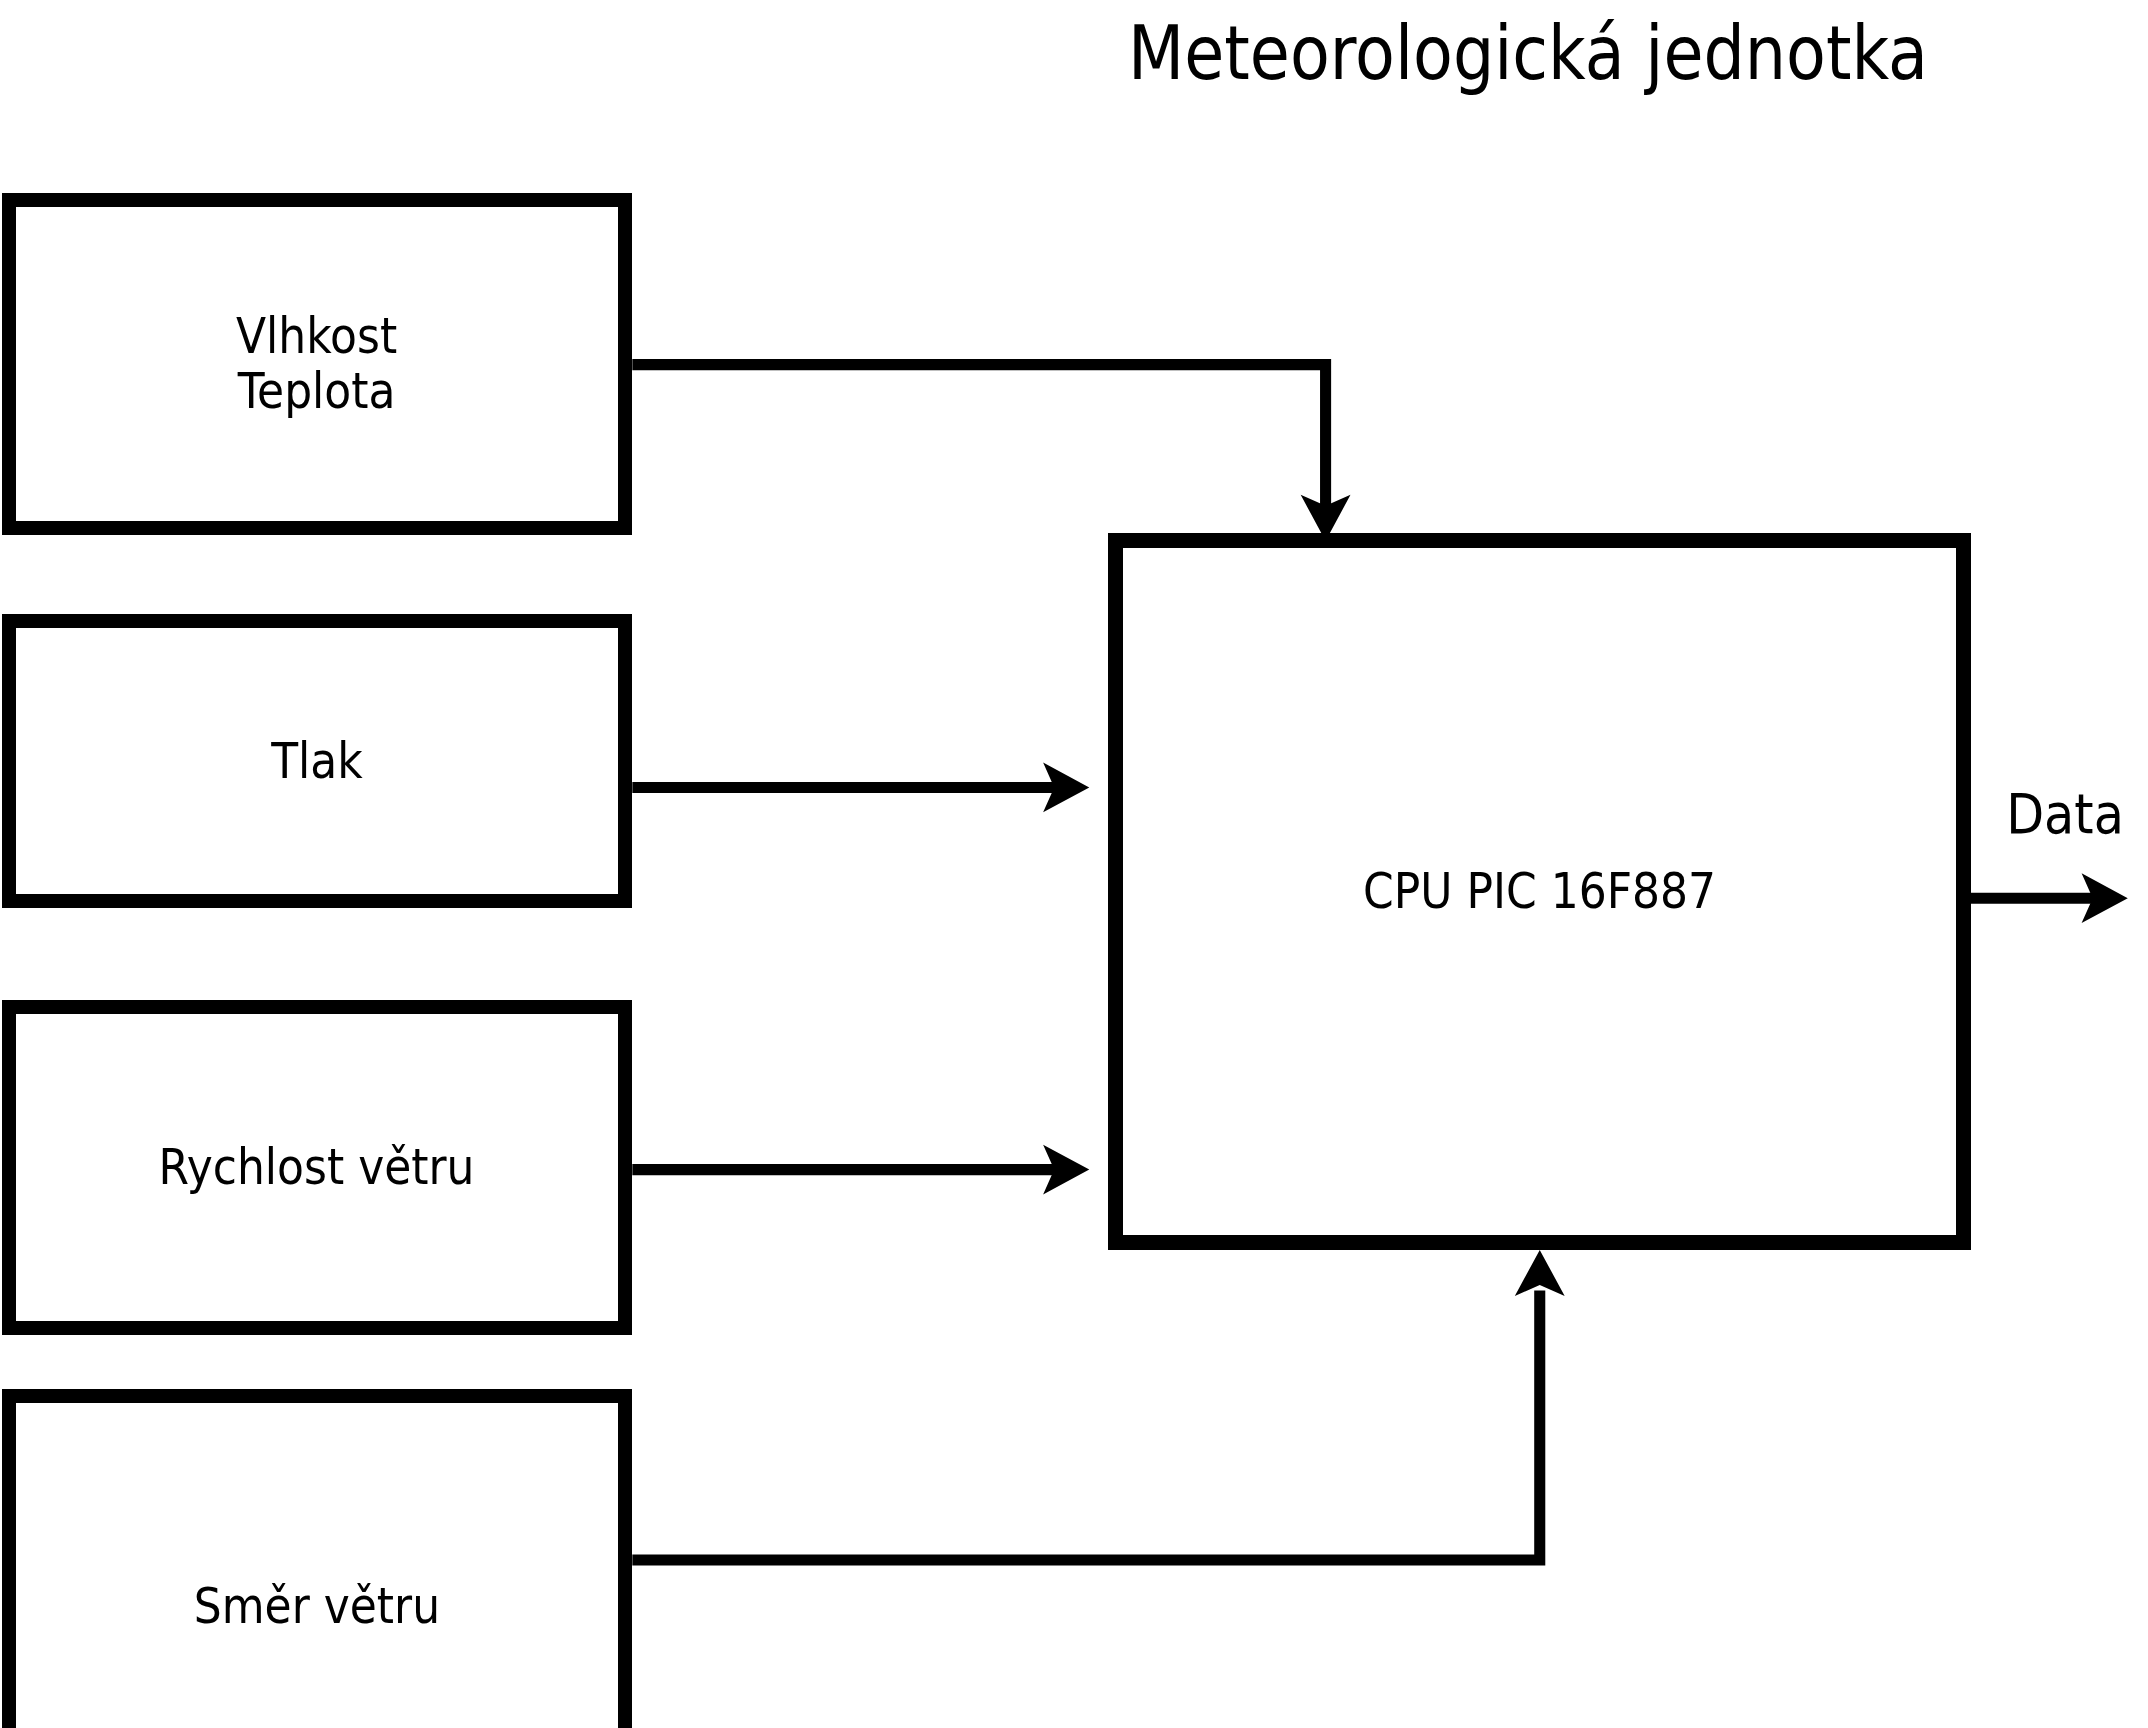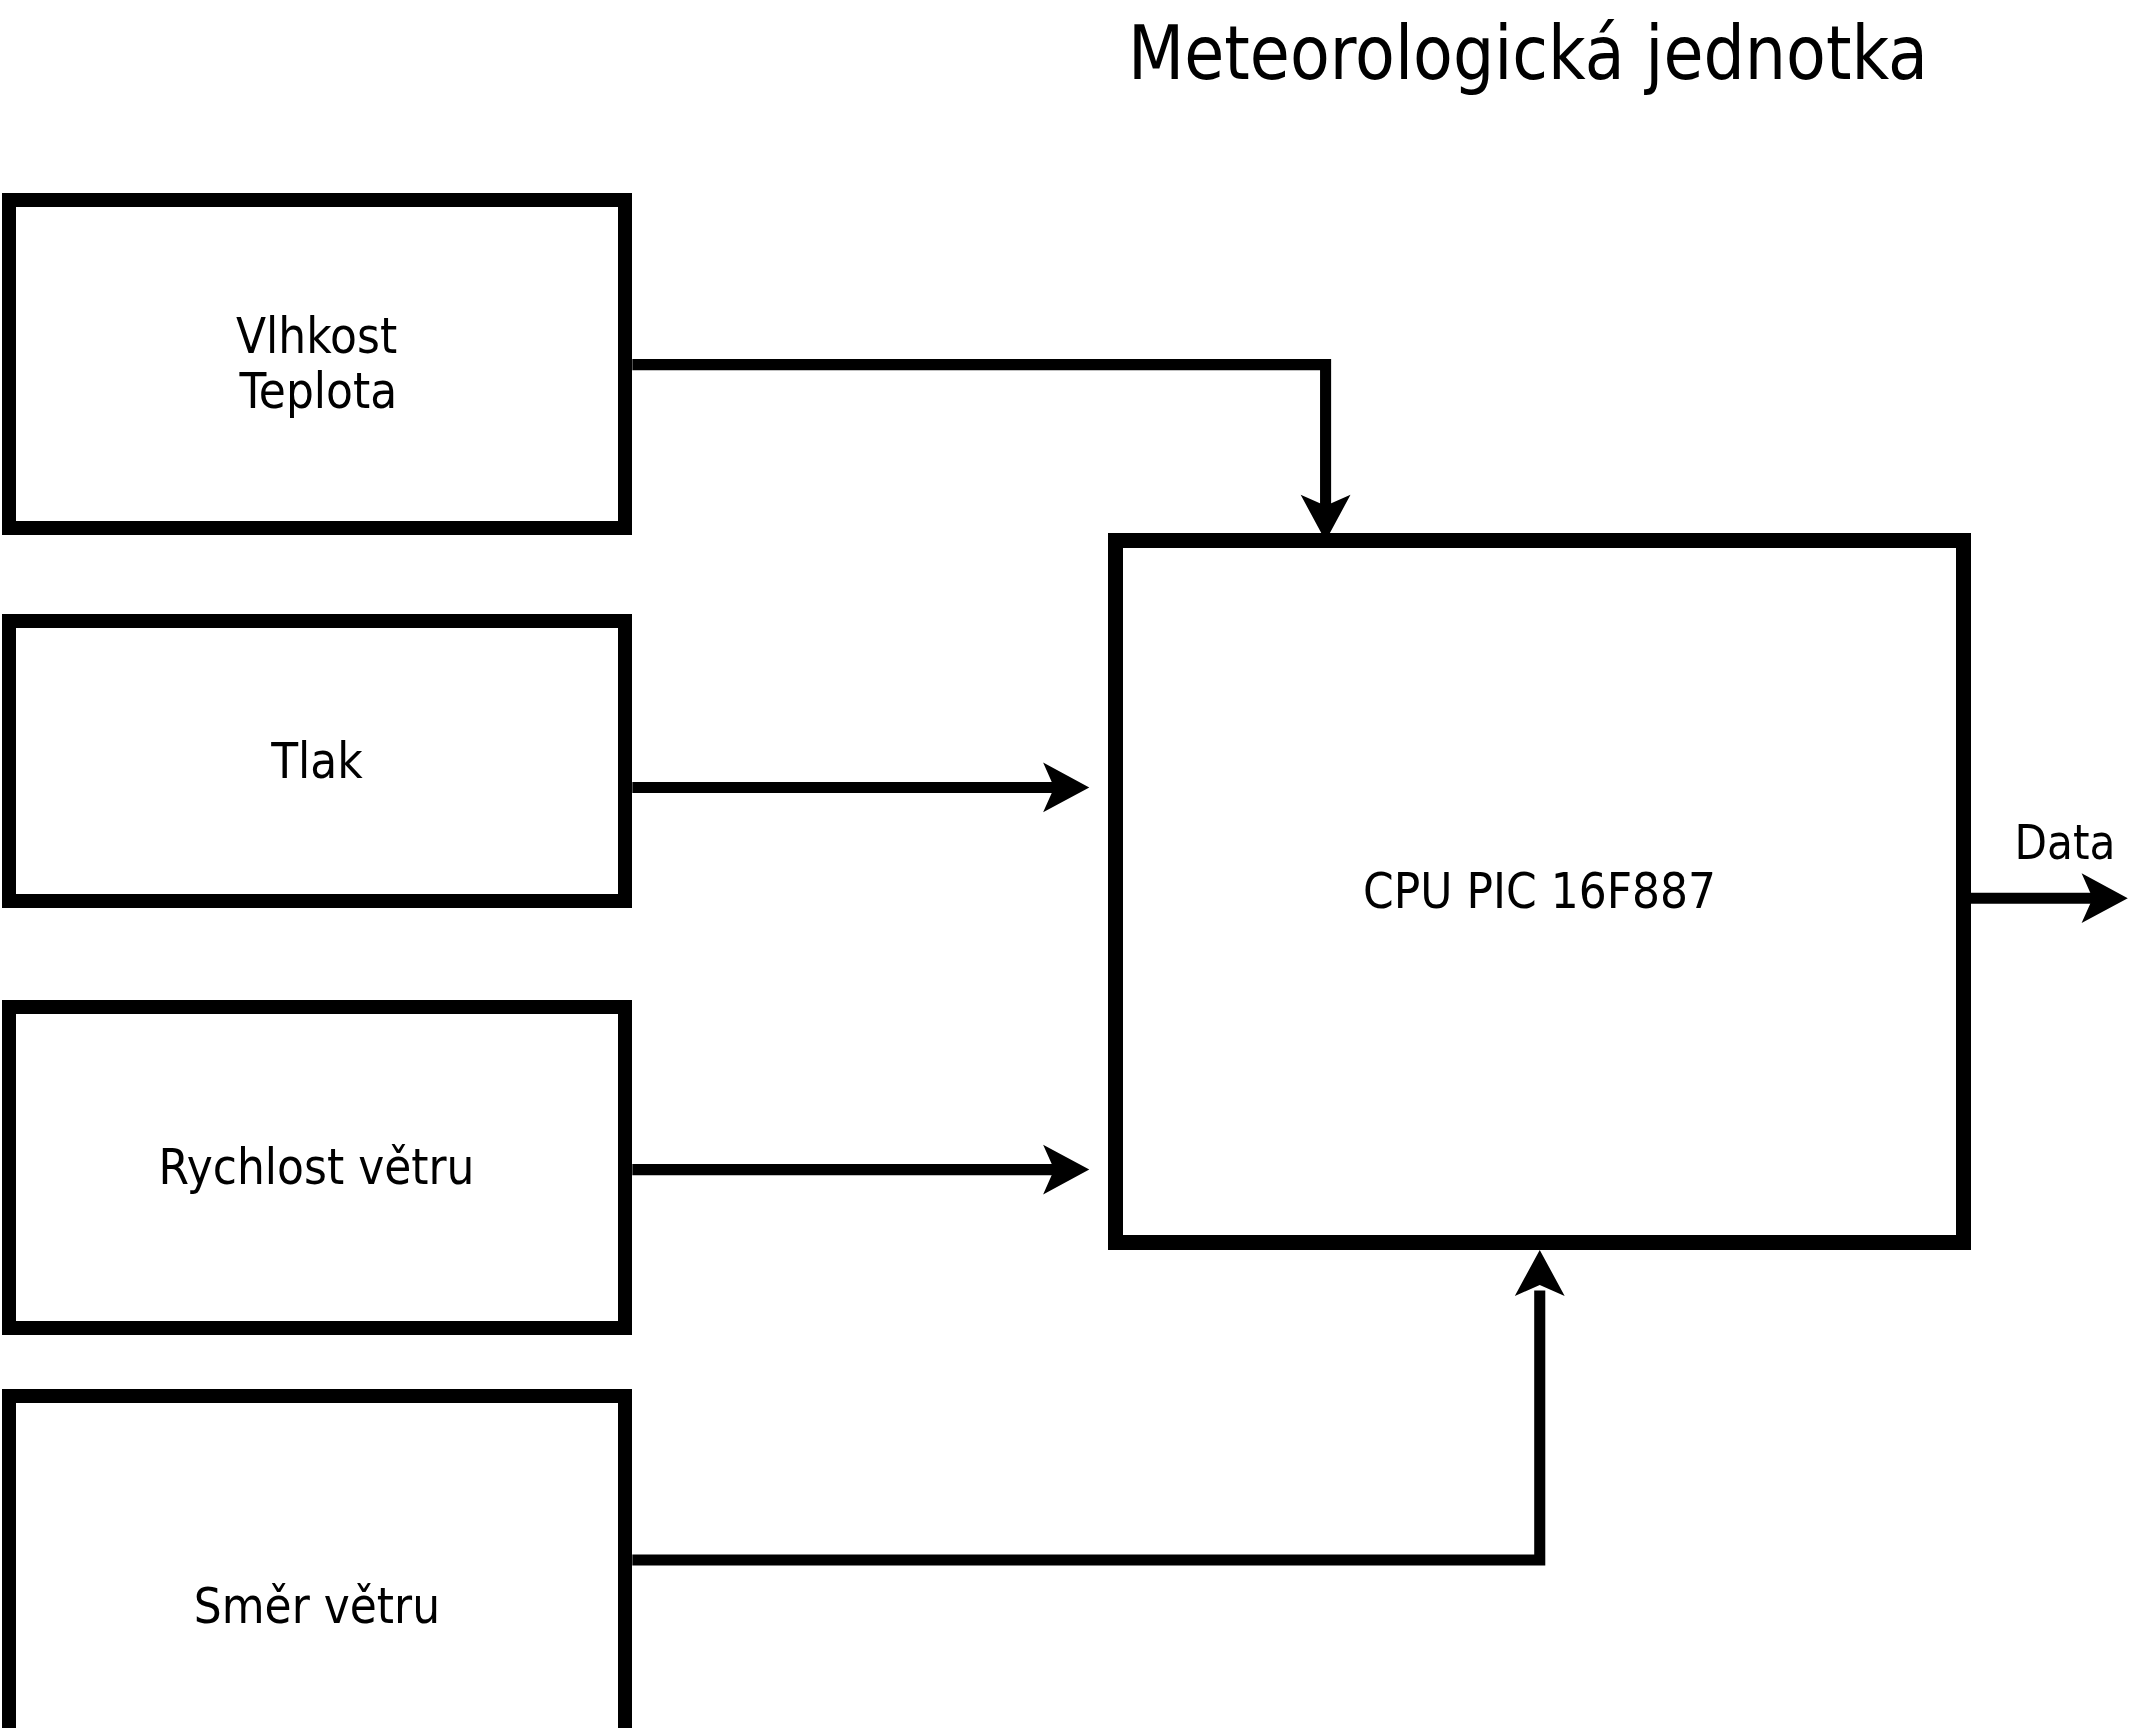--- a/index.html
+++ b/index.html
@@ -21,40 +21,40 @@
   }
   
   .cond { display: inline-block; transform: scaleX(0.88); transform-origin: 50% 50%; }
 
   .box {
     position: absolute;
     box-sizing: border-box;
     border: 14.8px solid var(--ink);
     background: var(--paper);
     display: flex; align-items: center; justify-content: center;
-    text-align: right;
+    text-align: center;
     font-size: 50px; line-height: 55px;
     white-space: nowrap;
   }
   .box.sensor { left: 1.8px; width: 630px; }
   .box.cpu   { left: 1108px; top: 533px; width: 863px; height: 717px; border-width: 15.7px; }
 
   #box-humidity   { top: 193px;  height: 342px; }
   #box-pressure   { top: 614px;  height: 294px; }
   #box-windspeed  { top: 1000px; height: 335px; }
   #box-winddir    { top: 1389px; height: 434px; }
 
   .wires { position: absolute; left: 0; top: 0; width: 2149px; height: 1729px; }
   .wire { stroke: var(--ink); stroke-width: 12px; fill: none; }
   .head { fill: var(--ink); stroke: none; }
 
   .data-label {
-    position: absolute; left: 2065px; top: 842px;
+    position: absolute; left: 2065px; top: 814px;
     transform: translate(-50%, -50%);
-    font-size: 48px; line-height: 50px; white-space: nowrap;
+    font-size: 56px; line-height: 50px; white-space: nowrap;
   }
 </style>
 </head>
 <body>
 
 <div class="stage">
 
   <div class="title">
     <span class="cond">Meteorologická jednotka</span>
   </div>

